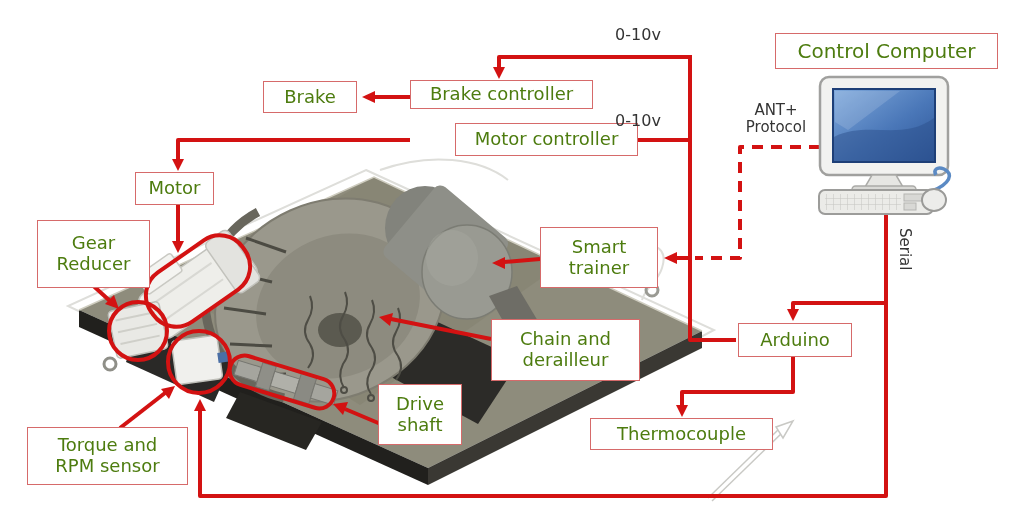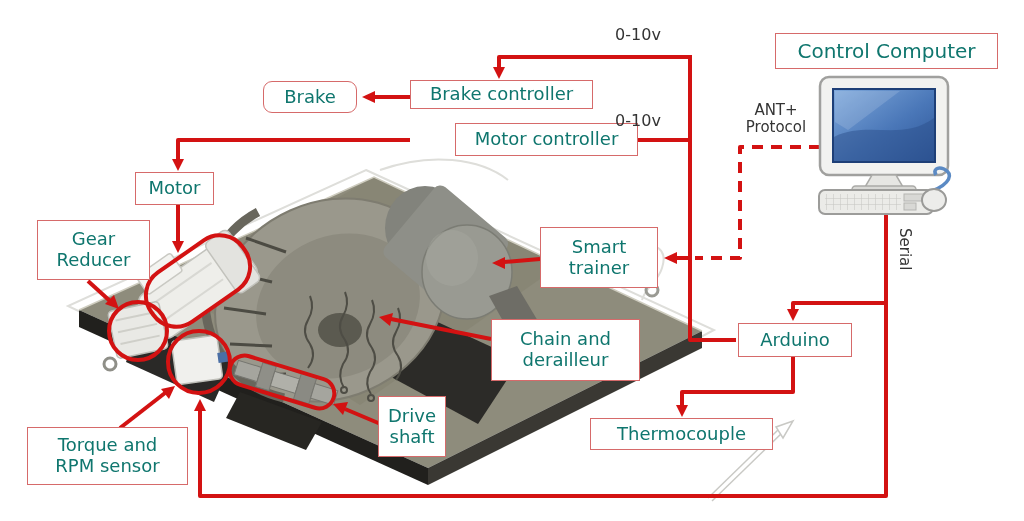--- a/index.html
+++ b/index.html
@@ -4,21 +4,21 @@
 <style>
   html,body{margin:0;padding:0;background:#ffffff;}
   #stage{
     position:relative;width:1024px;height:521px;background:#ffffff;overflow:hidden;
     font-family:"DejaVu Sans","Liberation Sans",sans-serif;color:#343434;
   }
   #layers{position:absolute;left:0;top:0;width:1024px;height:521px;}
   .box{
     position:absolute;display:flex;flex-direction:column;align-items:center;justify-content:center;
     background:#ffffff;border:1.5px solid #d66a6a;box-sizing:border-box;
-    font-size:18px;line-height:1.15;text-align:center;color:#0f766e;z-index:3;
+    font-size:18px;line-height:1.15;text-align:center;color:#4d7c0f;z-index:3;
   }
   .box.big{font-size:20px;}
   .freelabel{
     position:absolute;font-size:16px;color:#343434;z-index:3;text-align:center;line-height:1.15;
   }
   .freelabel.small{font-size:15px;}
   .vertical{
     transform:rotate(90deg);transform-origin:0 0;white-space:nowrap;
   }
 </style>
@@ -183,51 +183,51 @@
     <rect x="825" y="194" width="76" height="16" fill="url(#keys)"></rect>
     <rect x="904" y="194" width="20" height="7" fill="#d8d8d5" stroke="#b5b5b2"></rect>
     <rect x="904" y="203" width="12" height="7" fill="#d8d8d5" stroke="#b5b5b2"></rect>
     <ellipse cx="934" cy="200" rx="12" ry="11" fill="#ececea" stroke="#9a9a98" stroke-width="2"></ellipse>
   </g>
 </svg>
 
   <div class="box big" style="left:775px;top:33px;width:223px;height:36px;">
     <span>Control Computer</span>
   </div>
-  <div class="box" style="left:263px;top:81px;width:94px;height:32px;border-radius:9px;">
+  <div class="box" style="left:263px;top:81px;width:94px;height:32px;">
     <span>Brake</span>
   </div>
   <div class="box" style="left:410px;top:80px;width:183px;height:29px;">
     <span>Brake controller</span>
   </div>
   <div class="box" style="left:410px;top:123px;width:183px;height:33px;margin-left:45px;">
     <span>Motor controller</span>
   </div>
   <div class="box" style="left:135px;top:172px;width:79px;height:33px;">
     <span>Motor</span>
   </div>
-  <div class="box" style="left:37px;top:220px;width:113px;height:60px;">
+  <div class="box" style="left:37px;top:220px;width:113px;height:68px;">
     <span>Gear</span>
     <span>Reducer</span>
   </div>
   <div class="box" style="left:540px;top:227px;width:118px;height:61px;align-items:center;">
     <span>Smart</span>
     <span>trainer</span>
   </div>
   <div class="box" style="left:491px;top:319px;width:149px;height:62px;">
     <span>Chain and</span>
     <span>derailleur</span>
   </div>
   <div class="box" style="left:738px;top:323px;width:114px;height:34px;">
     <span>Arduino</span>
   </div>
   <div class="box" style="left:590px;top:418px;width:183px;height:32px;">
     <span>Thermocouple</span>
   </div>
-  <div class="box" style="left:378px;top:396px;width:68px;height:61px;">
+  <div class="box" style="left:378px;top:384px;width:84px;height:61px;">
     <span>Drive</span>
     <span>shaft</span>
   </div>
   <div class="box" style="left:27px;top:427px;width:161px;height:58px;">
     <span>Torque and</span>
     <span>RPM sensor</span>
   </div>
 
   <div class="freelabel" style="left:608px;top:26px;width:60px;">0-10v</div>
   <div class="freelabel" style="left:608px;top:112px;width:60px;">0-10v</div>

